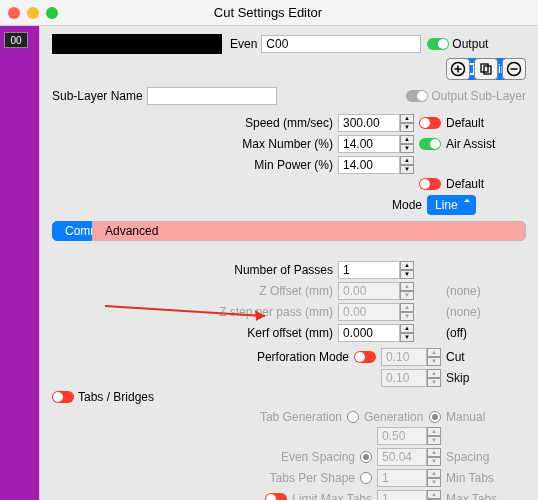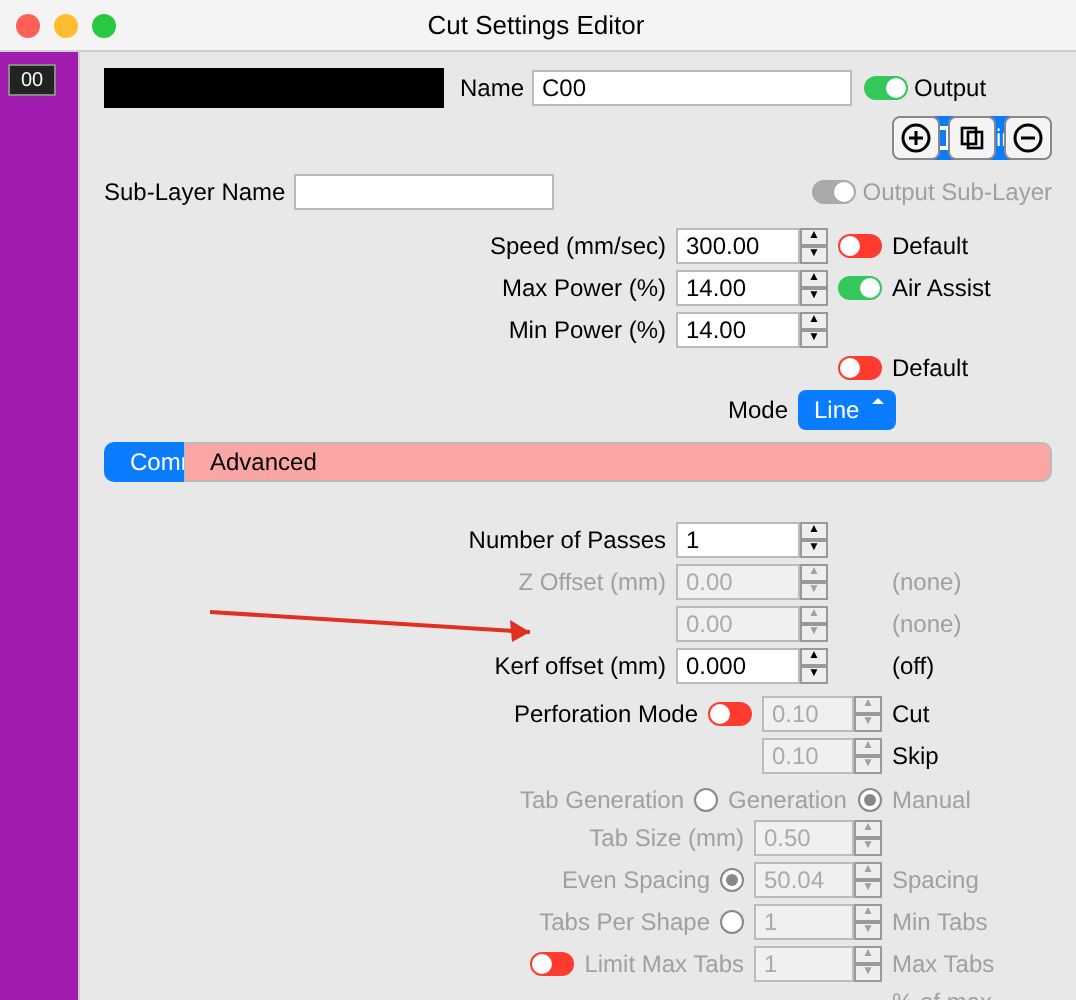--- a/index.html
+++ b/index.html
@@ -60,21 +60,21 @@
 </div>
 
 <div class="content">
   <div class="left">
     <div class="swatch">00</div>
   </div>
   <div class="right">
 
     <div class="row">
       <div class="black-swatch"></div>
-      <span class="lbl">Name</span>
+      <span class="lbl">Even</span>
       <input class="input" style="width: 160px; margin-left: 4px;" value="C00">
       <span class="toggle on" style="margin-left:6px">
           <span class="knob"></span>
         </span>
       <span class="lbl" style="margin-left:3px">Output</span>
     </div>
 
     <div class="row" style="justify-content:flex-end;position:relative">
       <div class="tabbtn active">
         <span class="sq"></span>
@@ -122,21 +122,21 @@
               <div class="s">▲</div>
               <div class="s">▼</div>
             </div>
           </div>
         <span class="toggle off">
             <span class="knob"></span>
           </span>
         <span class="tail">Default</span>
       </div>
       <div class="field-row">
-        <span class="flbl">Max Power (%)</span>
+        <span class="flbl">Max Number (%)</span>
         <div class="numbox">
             <input class="input" value="14.00" style="">
             <div class="stepper">
               <div class="s">▲</div>
               <div class="s">▼</div>
             </div>
           </div>
         <span class="toggle on">
             <span class="knob"></span>
           </span>
@@ -155,21 +155,21 @@
           <span class="tail"></span>
       </div>
       <div class="field-row">
         <span></span>
         <span style="width:76px"></span>
         <span class="toggle off">
             <span class="knob"></span>
           </span>
         <span class="tail">Default</span>
       </div>
-      <div class="field-row" style="justify-content:flex-end;margin-right:78px;margin-top:4px">
+      <div class="field-row" style="justify-content:flex-end;margin-right:50px;margin-top:4px">
         <span class="flbl">Mode</span>
         <span class="select-wrap"><select class="select"><option>Line</option></select></span>
       </div>
     </div>
 
     <div class="row" style="justify-content:center;margin-top:6px">
       <div class="segbtn left active">Common</div>
       <div class="segbtn right">Advanced</div>
     </div>
 
@@ -192,20 +192,21 @@
             <input class="input" value="0.00" style="">
             <div class="stepper">
               <div class="s">▲</div>
               <div class="s">▼</div>
             </div>
           </div>
         <span style="width:22px"></span>
           <span class="tail">(none)</span>
       </div>
       <div class="field-row disabled">
+        <span class="flbl">Z step per pass (mm)</span>
         <div class="numbox">
             <input class="input" value="0.00" style="">
             <div class="stepper">
               <div class="s">▲</div>
               <div class="s">▼</div>
             </div>
           </div>
         <span style="width:22px"></span>
           <span class="tail">(none)</span>
       </div>
@@ -242,31 +243,36 @@
             <input class="input" style="width: 46px;" value="0.10">
             <div class="stepper">
               <div class="s">▲</div>
               <div class="s">▼</div>
             </div>
           </div>
         <span class="tail">Skip</span>
       </div>
     </div>
 
+    <div class="section-label" style="margin-top:2px">
+      <span class="toggle off">
+          <span class="knob"></span>
+        </span>
+      <span>Tabs / Bridges</span>
+    </div>
 
     <div class="disabled" style="margin-top:6px">
       <div class="field-row">
         <span class="flbl">Tab Generation</span>
         <span class="radio"></span>
         <span style="width:60px">Generation</span>
         <span class="radio filled"></span>
         <span class="tail">Manual</span>
       </div>
       <div class="field-row">
-        <span class="flbl">Tab Size (mm)</span>
         <div class="numbox">
             <input class="input" style="width: 50px;" value="0.50">
             <div class="stepper">
               <div class="s">▲</div>
               <div class="s">▼</div>
             </div>
           </div>
         <span class="tail"></span>
       </div>
       <div class="field-row">

